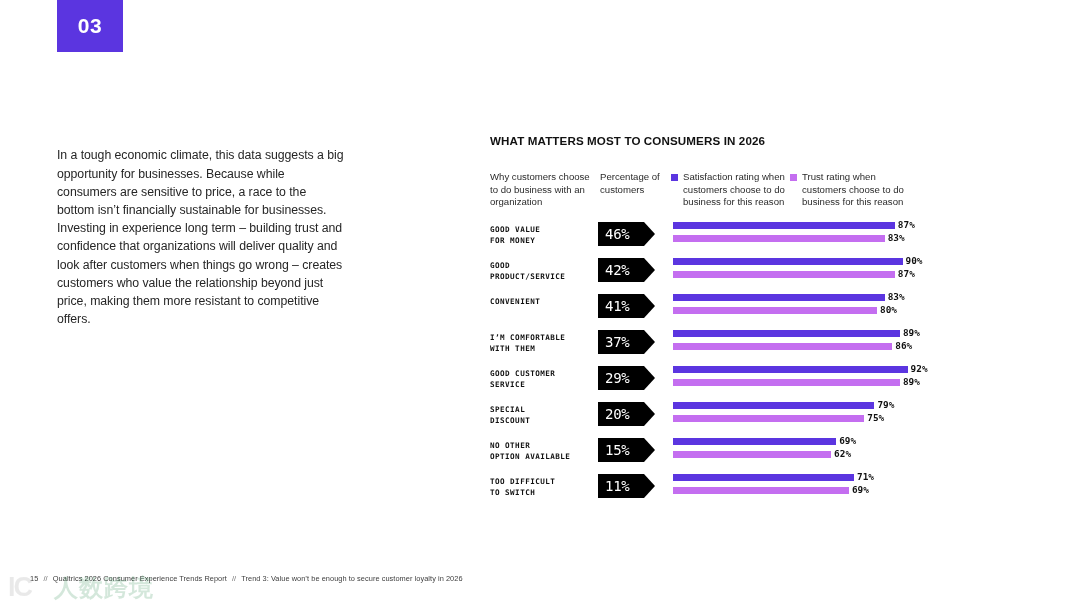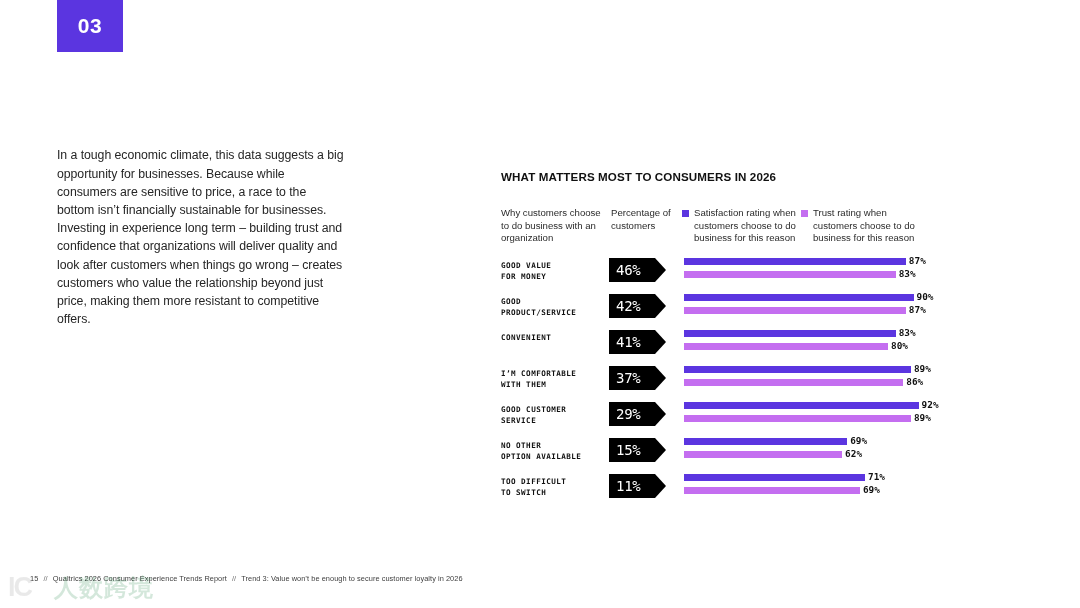--- a/index.html
+++ b/index.html
@@ -21,21 +21,21 @@
   }
 
   
   #intro-paragraph{
     position:absolute;left:57px;top:134px;width:288px;
     font-size:12.3px;line-height:18.2px;color:#262626;
     letter-spacing:-0.05px;
   }
 
   
-  #chart-block{position:absolute;left:501px;top:134px;width:560px;margin-top:36px;}
+  #chart-block{position:absolute;left:490px;top:134px;width:560px;}
 
   #chart-title{
     font-size:11.6px;font-weight:bold;letter-spacing:.12px;
     color:#111111;margin:0 0 24px 0;
   }
 
   
   #chart-header{position:relative;height:44px;}
   .col-head{
     position:absolute;top:0;font-size:9.6px;line-height:12.6px;
@@ -222,20 +222,39 @@
             <div class="bar-val" style="left: 237.6px;">92%</div>
           </div>
           <div class="bar-line">
             <div class="bar bar-trust" style="width: 226.95px;"></div>
             <div class="bar-val" style="left: 229.95px;">89%</div>
           </div>
         </div>
       </div>
       <div class="row">
         <div class="row-label">
+          <div>SPECIAL</div>
+          <div>DISCOUNT</div>
+        </div>
+        <div class="pct-tag">
+          <span>20%</span>
+        </div>
+        <div class="bars">
+          <div class="bar-line">
+            <div class="bar bar-sat" style="width: 201.45px;"></div>
+            <div class="bar-val" style="left: 204.45px;">79%</div>
+          </div>
+          <div class="bar-line">
+            <div class="bar bar-trust" style="width: 191.25px;"></div>
+            <div class="bar-val" style="left: 194.25px;">75%</div>
+          </div>
+        </div>
+      </div>
+      <div class="row">
+        <div class="row-label">
           <div>NO OTHER</div>
           <div>OPTION AVAILABLE</div>
         </div>
         <div class="pct-tag">
           <span>15%</span>
         </div>
         <div class="bars">
           <div class="bar-line">
             <div class="bar bar-sat" style="width: 163.2px;"></div>
             <div class="bar-val" style="left: 166.2px;">69%</div>

